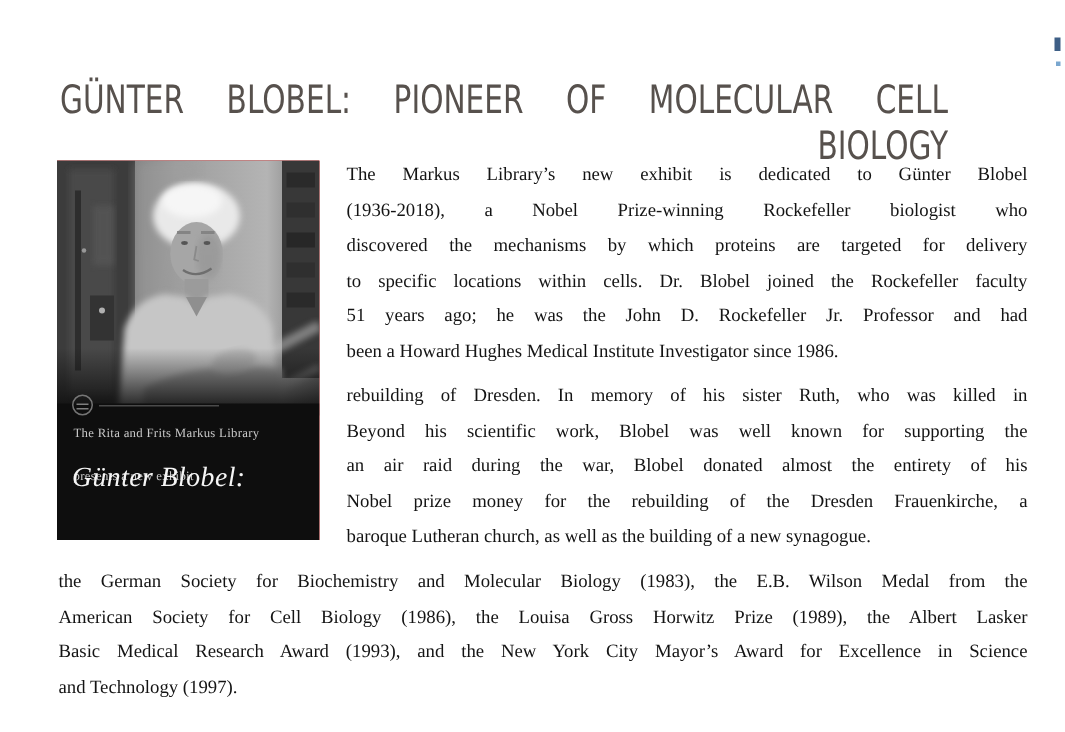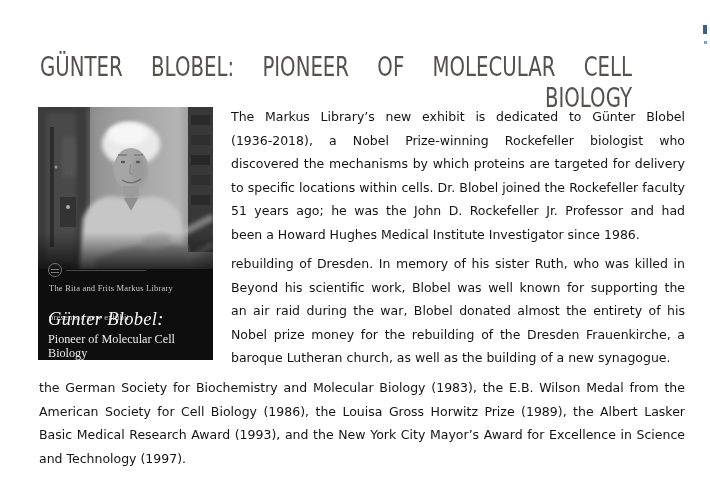--- a/index.html
+++ b/index.html
@@ -17,21 +17,21 @@
     color:var(--title-color,#57514d);
   }
   .page-title .tline{text-align:justify;text-align-last:justify;}
   .page-title .tline.last{text-align:right;text-align-last:right;}
   
   .article-col{
     position:absolute;left:231px;top:105px;width:454px;
     font-size:12.5px;line-height:23.5px;
   }
   .para{margin:0 0 6px 0;}
-  .para .tline{text-align:justify;text-align-last:justify;}
+  .para .tline{text-align:justify;text-align-last:justify;font-family:Liberation Serif, serif;}
   .para .tline.last{text-align:center;text-align-last:left;}
   .para-full{
     position:absolute;left:39px;top:376px;width:646px;
     font-size:12.5px;line-height:23.5px;
   }
   
   .poster{
     position:absolute;left:38px;top:107px;width:175px;height:253px;
     background:#b91c1c;overflow:hidden;
   }
@@ -136,21 +136,20 @@
     <ellipse cx="118" cy="134" rx="15" ry="8" fill="#b2b2b2" transform="rotate(-12 118 134)" filter="url(#soft)"></ellipse>
 
     <rect x="0" y="125" width="175" height="45" fill="url(#fade)"></rect>
     <rect x="0" y="162" width="175" height="91" fill="#0e0e0e"></rect>
   </svg>
   <span class="poster-emblem"></span>
   <span class="poster-rule"></span>
   <div class="poster-lib l1">The Rita and Frits Markus Library</div>
   <div class="poster-lib l2">presents a new exhibit</div>
   <div class="poster-name">Günter Blobel:</div>
-  <div class="poster-sub">Pioneer of Molecular Cell Biology</div>
 </div>
 
 <div class="article-col">
   <div class="para">
       <div class="tline">The Markus Library’s new exhibit is dedicated to Günter Blobel</div>
       <div class="tline">(1936-2018), a Nobel Prize-winning Rockefeller biologist who</div>
       <div class="tline">discovered the mechanisms by which proteins are targeted for delivery</div>
       <div class="tline">to specific locations within cells. Dr. Blobel joined the Rockefeller faculty</div>
       <div class="tline">51 years ago; he was the John D. Rockefeller Jr. Professor and had</div>
       <div class="tline last">been a Howard Hughes Medical Institute Investigator since 1986.</div>

